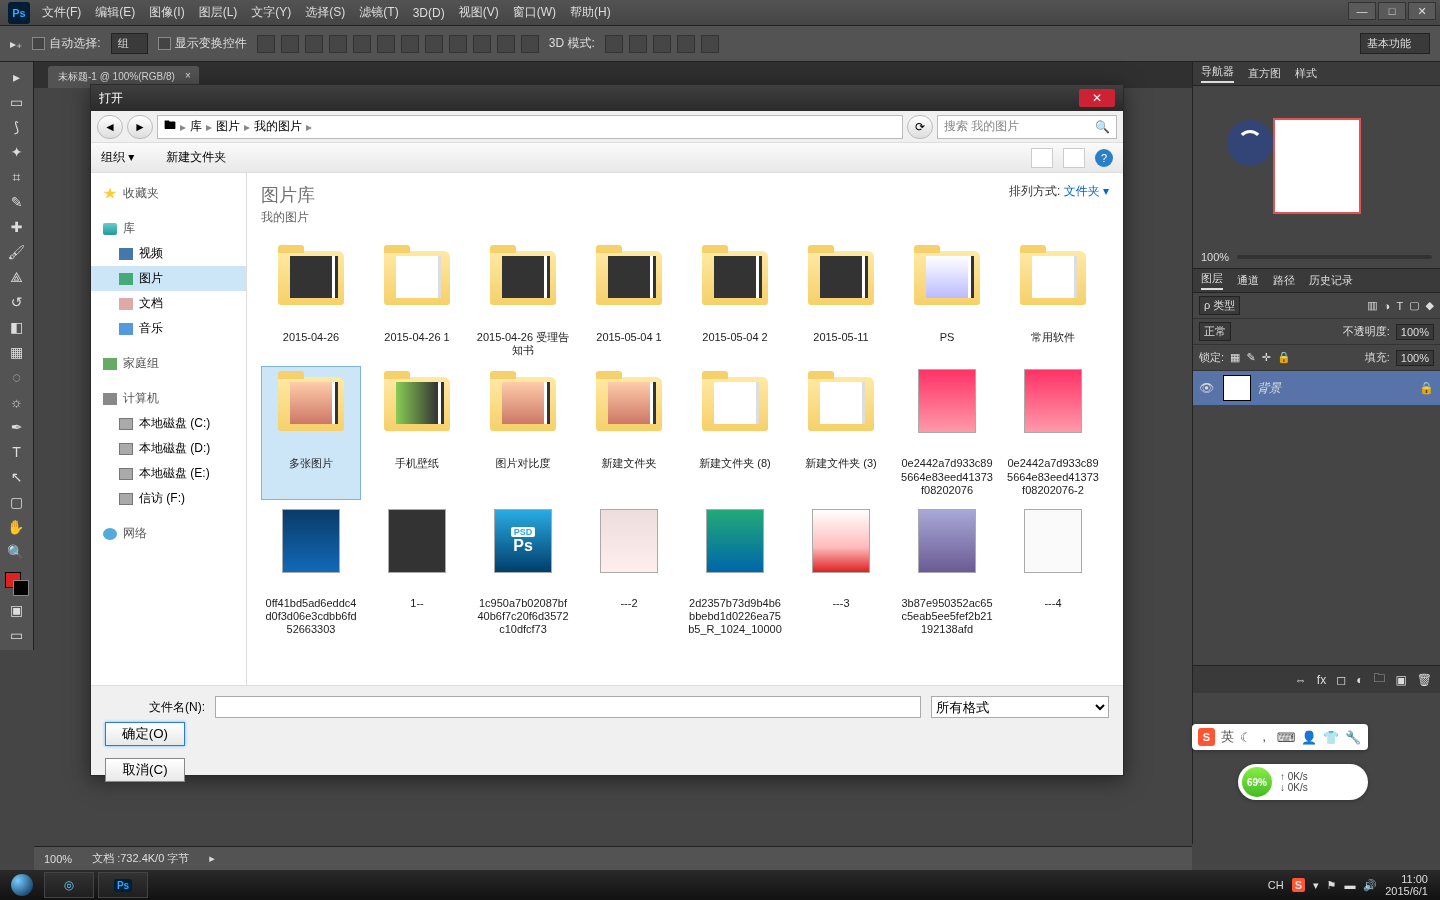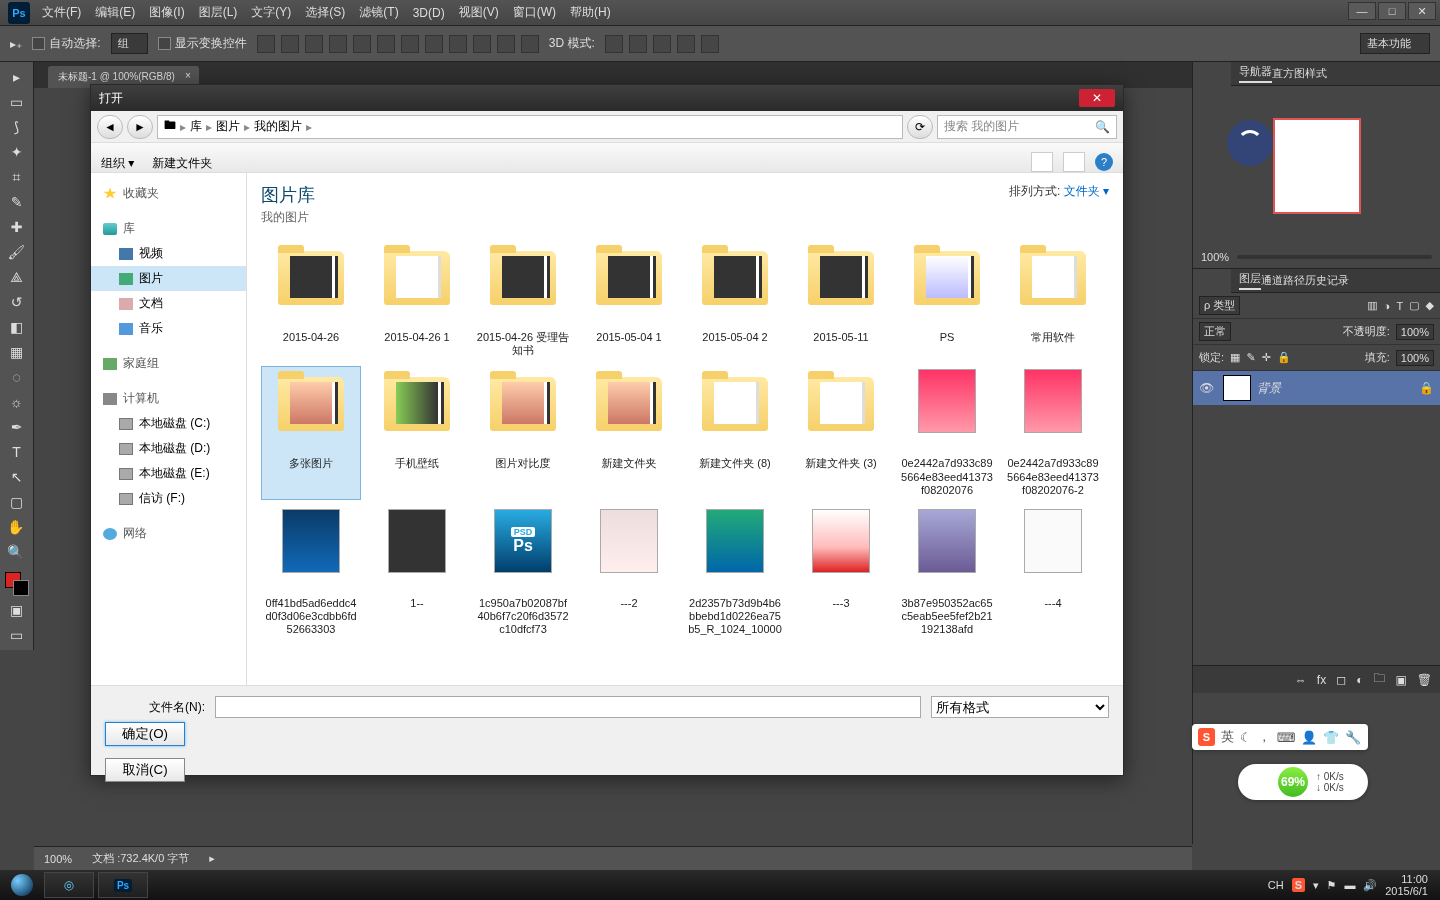--- a/index.html
+++ b/index.html
@@ -27,21 +27,21 @@
 
 
 .tools { position: absolute; left: 0; top: 62px; width: 34px; background: #535353; border-right: 1px solid #222; padding: 4px 0; display: flex; flex-direction: column; align-items: center; gap: 3px; }
 .tools .tl { width: 26px; height: 22px; display: flex; align-items: center; justify-content: center; font-size: 14px; }
 .tools .swatch { width: 24px; height: 24px; position: relative; margin-top: 6px; }
 .tools .swatch .fg { width: 16px; height: 16px; background: #d22; border: 1px solid #000; position: absolute; left: 0; top: 0; }
 .tools .swatch .bg { width: 16px; height: 16px; background: #000; border: 1px solid #888; position: absolute; right: 0; bottom: 0; }
 
 
 .rpanels { position: absolute; right: 0; top: 62px; width: 248px; bottom: 56px; background: #454545; border-left: 1px solid #222; }
-.rpanels .phead { height: 24px; background: #3a3a3a; display: flex; align-items: center; padding: 0 8px; font-size: 11px; border-bottom: 1px solid #222; margin-left: 38px; }
+.rpanels .phead { height: 24px; background: #3a3a3a; display: flex; align-items: center; padding: 0 8px; gap: 14px; font-size: 11px; border-bottom: 1px solid #222; }
 .rpanels .phead span.act { border-bottom: 2px solid #ddd; padding-bottom: 2px; }
 .navpanel { height: 160px; display: flex; align-items: center; justify-content: center; position: relative; }
 .navpanel .thumb { width: 88px; height: 96px; background: #fff; border: 2px solid #d55; }
 .navpanel .wifi { width: 46px; height: 46px; background: #347; border-radius: 50%; position: absolute; left: 34px; top: 34px; display: flex; align-items: center; justify-content: center; }
 .arc { width: 26px; height: 26px; border: 3px solid #fff; border-bottom-color: transparent; border-left-color: transparent; border-right-color: transparent; border-radius: 50%; transform: rotate(0deg); }
 .zoomrow { height: 22px; display: flex; align-items: center; padding: 0 8px; font-size: 11px; gap: 8px; }
 .zoomrow .track { flex: 1; height: 4px; background: #333; border-radius: 2px; position: relative; }
 
 .layerpanel { border-top: 1px solid #222; }
 .layerpanel .row { height: 26px; display: flex; align-items: center; padding: 0 6px; gap: 6px; font-size: 11px; border-bottom: 1px solid #333; }
@@ -70,21 +70,21 @@
 .dlg-titlebar { height: 26px; background: linear-gradient(#3f3f3f,#2a2a2a); color: #fff; display: flex; align-items: center; padding: 0 8px; font-size: 12px; }
 .dlg-titlebar .xb { margin-left: auto; width: 36px; height: 18px; background: #c23; display: flex; align-items: center; justify-content: center; font-size: 12px; border-radius: 2px; }
 
 .dlg-nav { height: 32px; background: #f0f0f0; border-bottom: 1px solid #ddd; display: flex; align-items: center; padding: 0 6px; gap: 4px; }
 .dlg-nav .navbtn { width: 26px; height: 24px; border: 1px solid #bbb; border-radius: 12px; background: linear-gradient(#fff,#ddd); display: flex; align-items: center; justify-content: center; font-size: 12px; }
 .dlg-nav .crumb { flex: 1; height: 24px; border: 1px solid #bbb; background: #fff; display: flex; align-items: center; padding: 0 6px; font-size: 12px; gap: 4px; }
 .dlg-nav .crumb .sep { color: #888; }
 .dlg-nav .search { width: 180px; height: 24px; border: 1px solid #bbb; background: #fff; display: flex; align-items: center; padding: 0 6px; font-size: 12px; color: #888; }
 .dlg-nav .search .mg { margin-left: auto; }
 
-.dlg-toolbar { height: 30px; background: linear-gradient(#fafafa,#e8e8e8); border-bottom: 1px solid #ddd; display: flex; align-items: flex-end; padding: 0 10px; font-size: 12px; gap: 18px; }
+.dlg-toolbar { height: 30px; background: linear-gradient(#fafafa,#e8e8e8); border-bottom: 1px solid #ddd; display: flex; align-items: center; padding: 0 10px; font-size: 12px; gap: 32px; }
 .dlg-toolbar .rt { margin-left: auto; display: flex; align-items: center; gap: 10px; }
 .dlg-toolbar .iconbtn { width: 22px; height: 20px; border: 1px solid #ccc; background: #fff; }
 .help-ic { width: 18px; height: 18px; border-radius: 50%; background: #2a7fc7; color: #fff; display: flex; align-items: center; justify-content: center; font-size: 11px; }
 
 .dlg-body { display: flex; height: 512px; }
 .dlg-side { width: 156px; border-right: 1px solid #ddd; padding: 8px 0; font-size: 12px; overflow: hidden; }
 .dlg-side .shead { padding: 4px 12px; color: #555; display: flex; align-items: center; gap: 6px; }
 .dlg-side .sitem { padding: 4px 12px 4px 28px; display: flex; align-items: center; gap: 6px; cursor: default; }
 .dlg-side .sitem.sel { background: #cde6f7; }
 .mic { width: 14px; height: 12px; display: inline-block; }
@@ -93,21 +93,21 @@
 .mic.vid { background: #47a; }
 .mic.pic { background: #4a7; }
 .mic.doc { background: #daa; }
 .mic.mus { background: #59d; }
 .mic.hg { background: #6a6; }
 .mic.comp { background: #888; }
 .mic.hd { background: #aaa; border: 1px solid #777; }
 .mic.net { background: #5ad; border-radius: 50%; }
 
 .dlg-main { flex: 1; padding: 10px 14px; overflow: auto; }
-.dlg-main .libtitle { color: #0c4a6e; font-size: 18px; }
+.dlg-main .libtitle { color: #737373; font-size: 18px; }
 .dlg-main .libsub { color: #666; font-size: 12px; margin-top: 2px; }
 .dlg-main .sortrow { float: right; font-size: 12px; color: #333; }
 .dlg-main .sortrow a { color: #0066cc; text-decoration: none; }
 .grid { display: flex; flex-wrap: wrap; gap: 6px 6px; margin-top: 14px; align-content: flex-start; }
 .item { width: 100px; text-align: center; font-size: 11px; color: #222; padding: 2px; border: 1px solid transparent; }
 .item.sel { background: #cde6f7; border: 1px solid #7cb6e0; }
 .item .ic { width: 76px; height: 66px; margin: 0 auto 4px; position: relative; }
 .item .name { line-height: 1.2; word-break: break-all; max-height: 56px; overflow: hidden; margin-top: 22px; }
 .folder { width: 66px; height: 54px; background: linear-gradient(#ffe9a3,#f6d06a); border-radius: 2px 6px 3px 3px; position: absolute; left: 5px; top: 8px; }
 .folder::before { content: ""; position: absolute; left: 0; top: -6px; width: 26px; height: 8px; background: #f6d06a; border-radius: 3px 3px 0 0; }
@@ -133,21 +133,21 @@
 .dlg-foot input.fn { flex: 1; height: 22px; border: 1px solid #aaa; padding: 0 20px 0 4px; }
 .dlg-foot select.ft { width: 178px; height: 22px; border: 1px solid #aaa; background: #fff; }
 .dlg-foot .btns { display: flex; gap: 12px; justify-content: flex-end; flex-direction: column; }
 .dlg-foot button { width: 80px; height: 24px; border: 1px solid #888; background: linear-gradient(#fff,#e8e8e8); }
 .dlg-foot button.def { border: 1px solid #2a7fc7; box-shadow: 0 0 3px #6bf; }
 
 
 .imebar { position: absolute; right: 72px; bottom: 150px; width: 176px; height: 26px; background: #fff; border-radius: 4px; display: flex; align-items: center; padding: 0 6px; gap: 6px; box-shadow: 0 1px 4px rgba(0,0,0,0.3); color: #555; font-size: 13px; }
 .imebar .s { width: 18px; height: 18px; background: #ff5533; color: #fff; display: flex; align-items: center; justify-content: center; border-radius: 3px; font-weight: bold; font-size: 11px; }
 .netw { position: absolute; right: 72px; bottom: 100px; width: 130px; height: 36px; background: #fff; border-radius: 18px; display: flex; align-items: center; padding: 0 10px 0 4px; box-shadow: 0 1px 4px rgba(0,0,0,0.3); color: #444; font-size: 10px; gap: 8px; }
-.netw .pct { width: 30px; height: 30px; border-radius: 50%; background: linear-gradient(#8e4,#4b2); color: #fff; display: flex; align-items: center; justify-content: center; font-size: 12px; font-weight: bold; margin-left: 36px; }
+.netw .pct { width: 30px; height: 30px; border-radius: 50%; background: linear-gradient(#8e4,#4b2); color: #fff; display: flex; align-items: center; justify-content: center; font-size: 10px; font-weight: bold; }
 
 ::-webkit-scrollbar { width: 16px; }
 ::-webkit-scrollbar-track { background: #eee; }
 ::-webkit-scrollbar-thumb { background: #ccc; border: 1px solid #aaa; }
 </style>
 </head>
 <body>
 
 <div class="menubar">
   <div class="ps-logo">Ps</div>

